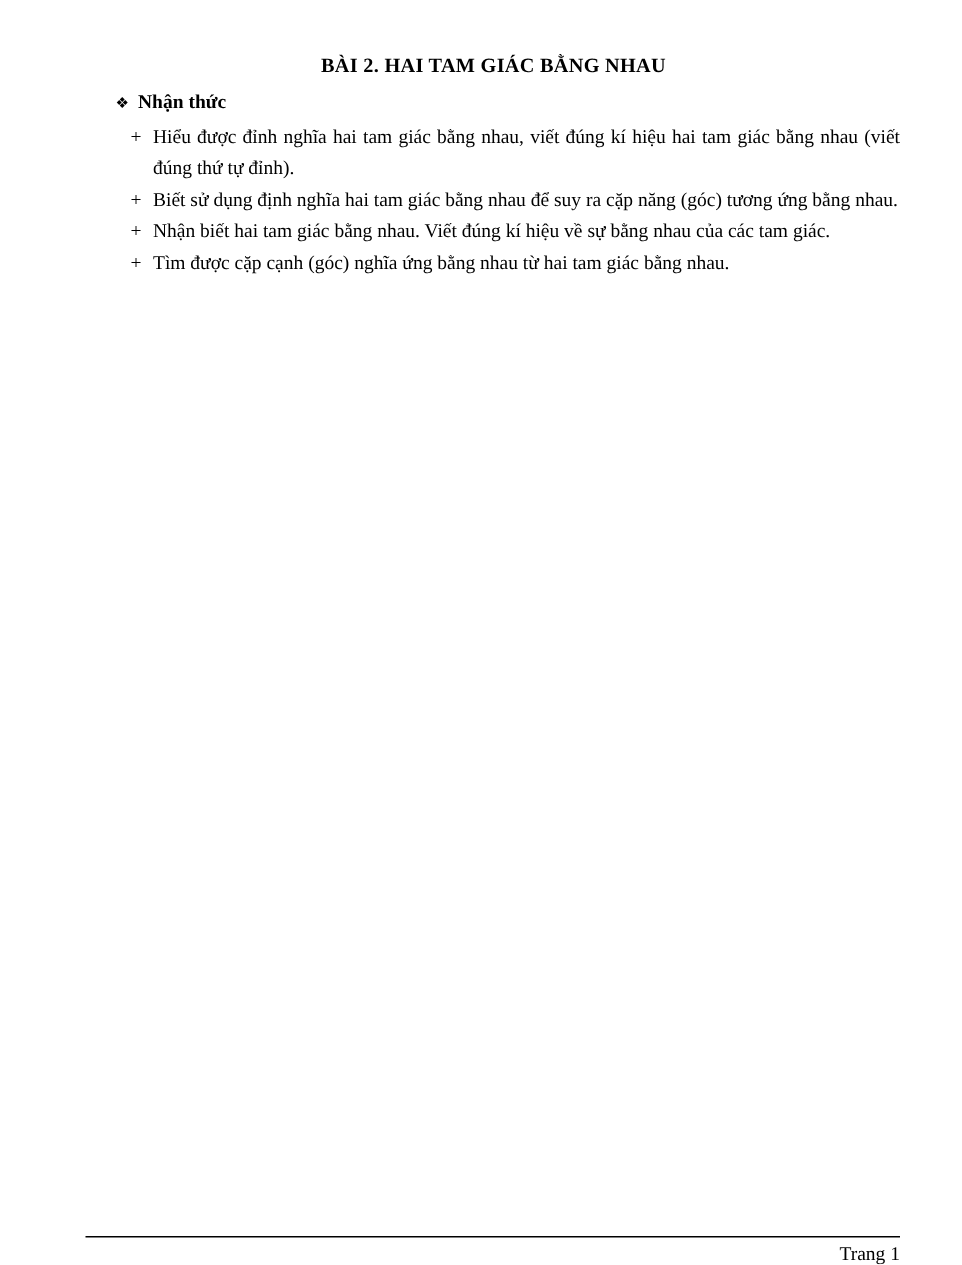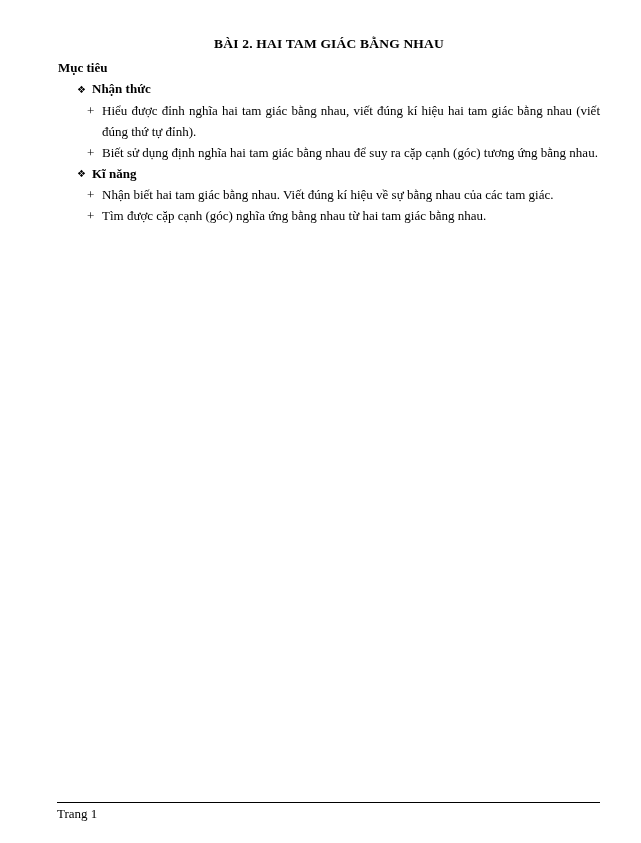--- a/index.html
+++ b/index.html
@@ -61,53 +61,50 @@
     text-align: justify;
     text-align-last: left;
   }
   .single-line {
     white-space: nowrap;
   }
   .footer {
     position: absolute;
     left: 57px;
     right: 61px;
-    top: 802px;
+    top: 824px;
     border-top: 1.5px solid #000000;
+    text-align: right;
     padding-top: 4px;
     line-height: 14px;
   }
 </style>
 </head>
 <body>
 
 <div class="page">
   <div class="content">
 
     <h1 class="doc-title">BÀI 2. HAI TAM GIÁC BẰNG NHAU</h1>
 
-    <div class="heading">Mục tiêu</div>
 
     <div class="section-row">
       <span class="diamond">❖</span><span>Nhận thức</span>
     </div>
 
     <div class="item-row">
       <span class="plus">+</span>
       <span class="item-text justify">Hiểu được đỉnh nghĩa hai tam giác bằng nhau, viết đúng kí hiệu hai tam giác bằng nhau (viết đúng thứ tự đỉnh).</span>
     </div>
 
     <div class="item-row">
       <span class="plus">+</span>
-      <span class="item-text single-line">Biết sử dụng định nghĩa hai tam giác bằng nhau để suy ra cặp cạnh (góc) tương ứng bằng nhau.</span>
+      <span class="item-text single-line">Biết sử dụng định nghĩa hai tam giác bằng nhau để suy ra cặp năng (góc) tương ứng bằng nhau.</span>
     </div>
 
-    <div class="section-row">
-      <span class="diamond">❖</span><span>Kĩ năng</span>
-    </div>
 
     <div class="item-row">
       <span class="plus">+</span>
       <span class="item-text single-line">Nhận biết hai tam giác bằng nhau. Viết đúng kí hiệu về sự bằng nhau của các tam giác.</span>
     </div>
 
     <div class="item-row">
       <span class="plus">+</span>
       <span class="item-text single-line">Tìm được cặp cạnh (góc) nghĩa ứng bằng nhau từ hai tam giác bằng nhau.</span>
     </div>

